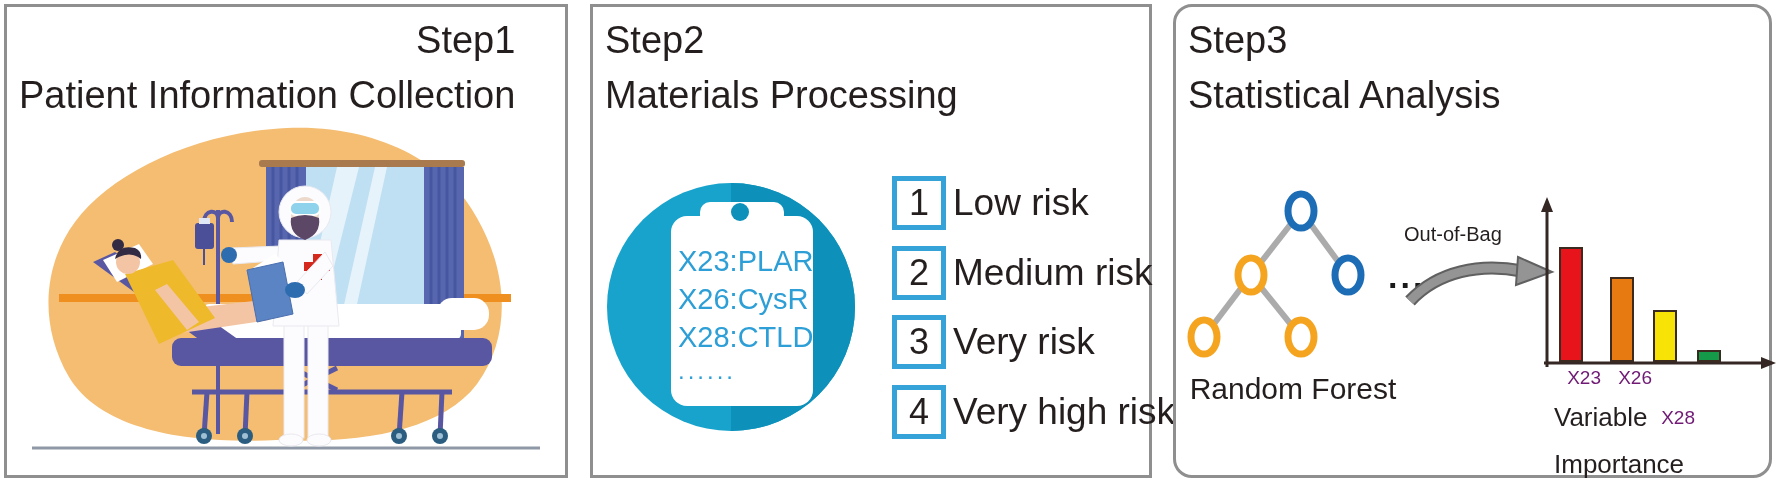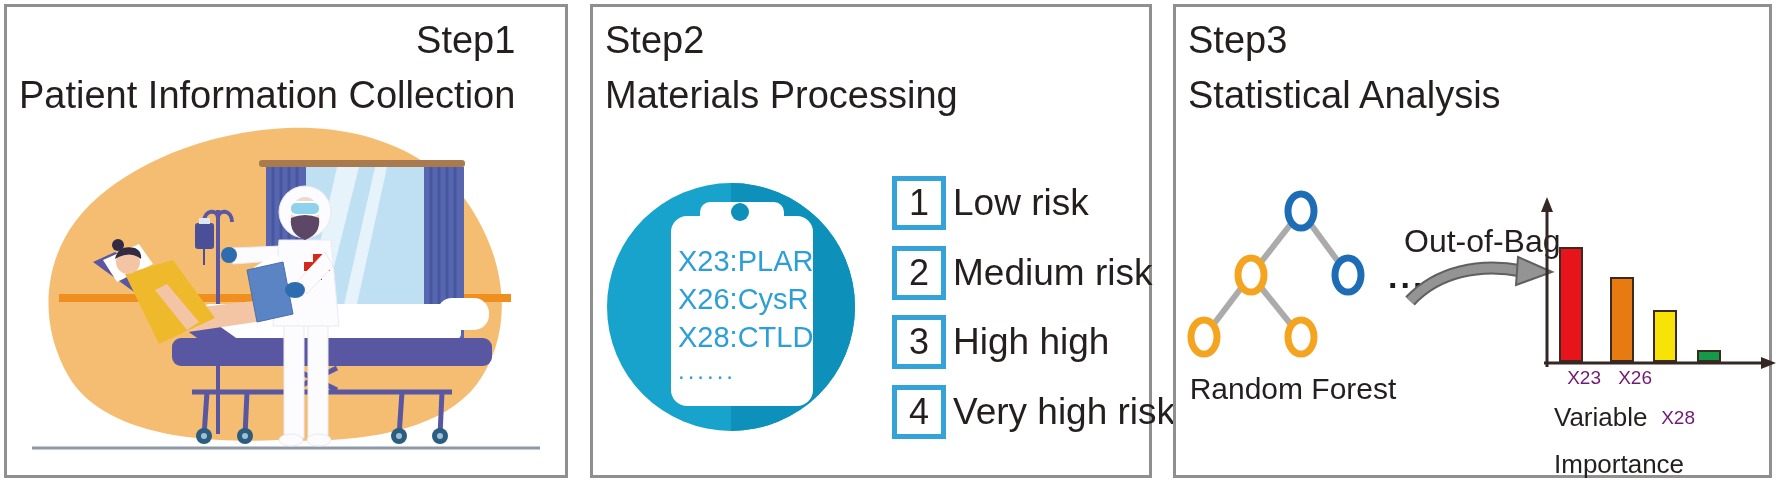--- a/index.html
+++ b/index.html
@@ -1,36 +1,36 @@
 <!DOCTYPE html>
 <html><head>
 <meta charset="utf-8">
 <style>
   html,body{margin:0;padding:0;}
   body{width:1776px;height:482px;background:#ffffff;font-family:"Liberation Sans",sans-serif;color:#241f1e;position:relative;}
   .panel{position:absolute;top:4px;height:474px;background:#fff;border:3px solid #8f8f8f;box-sizing:border-box;}
   #panel1{left:4px;width:564px;text-align:right;}
   #panel2{left:590px;width:562px;}
-  #panel3{left:1173px;width:599px;}
+  #panel3{left:1173px;width:599px;border-radius:19px;}
   .panel-title{position:absolute;left:12px;top:6px;font-size:38px;line-height:55px;white-space:nowrap;color:#241f1e;}
   
   .illus{position:absolute;left:0px;top:115px;}
   
   .clip-icon{position:absolute;left:13px;top:167px;}
   .clip-text{font-size:29px;fill:#2d9fd6;font-family:"Liberation Sans",sans-serif;}
   .clip-dots{font-size:24px;letter-spacing:3px;fill:#2d9fd6;font-family:"Liberation Sans",sans-serif;}
   .risk-row{position:absolute;left:299px;display:flex;align-items:center;}
   .risk-row.r0{top:169px;}.risk-row.r1{top:239px;}.risk-row.r2{top:308px;}.risk-row.r3{top:378px;}
   .risk-box{width:54px;height:54px;border:5px solid #35a2d8;box-sizing:border-box;display:flex;align-items:center;justify-content:center;font-size:36px;background:#fff;color:#241f1e;}
   .risk-label{font-size:37px;margin-left:7px;white-space:nowrap;color:#241f1e;}
   
   .tree-svg{position:absolute;left:10px;top:170px;}
   .rf-label{position:absolute;left:0;top:365px;width:234px;text-align:center;font-size:30px;white-space:nowrap;}
   .dots{position:absolute;left:212px;top:250px;font-size:34px;font-weight:bold;letter-spacing:3px;color:#1a1a1a;}
-  .oob{position:absolute;left:228px;top:216px;font-size:32px;white-space:nowrap;}
+  .oob{position:absolute;left:228px;top:216px;font-size:20px;white-space:nowrap;}
   .oob-arrow{position:absolute;left:228px;top:244px;}
   .chart{position:absolute;left:362px;top:190px;width:240px;height:200px;}
   .chart-axes{position:absolute;left:0;top:0;}
   .bar{position:absolute;bottom:35px;width:24px;border:2px solid #3a2a20;box-sizing:border-box;}
   .bar.b0{left:21px;}.bar.b1{left:72px;}.bar.b2{left:115px;}.bar.b3{left:159px;}
   .bar-label{position:absolute;top:170px;width:50px;text-align:right;font-size:19px;color:#701a75;}
   .bar-label.l0{left:13px;}.bar-label.l1{left:64px;}.bar-label.l2{left:107px;margin-top:40px;}
   .vi-label{position:absolute;left:378px;top:375px;width:205px;font-size:26px;line-height:47px;margin-top:12px;}
 </style>
 </head>
@@ -164,21 +164,21 @@
   <div class="risk-row r0">
     <div class="risk-box">1</div>
     <div class="risk-label">Low risk</div>
   </div>
   <div class="risk-row r1">
     <div class="risk-box">2</div>
     <div class="risk-label">Medium risk</div>
   </div>
   <div class="risk-row r2">
     <div class="risk-box">3</div>
-    <div class="risk-label">High high</div>
+    <div class="risk-label">Very risk</div>
   </div>
   <div class="risk-row r3">
     <div class="risk-box">4</div>
     <div class="risk-label">Very high risk</div>
   </div>
 </section>
 
 <section class="panel" id="panel3">
   <div class="panel-title">
     <div>Step3</div>

